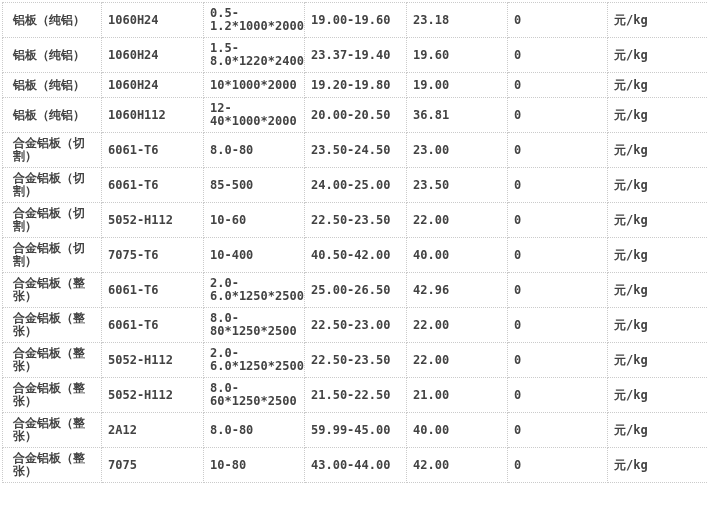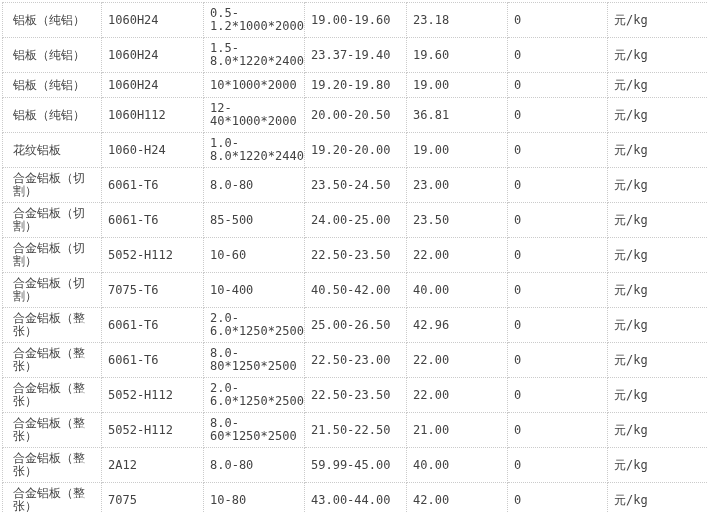--- a/index.html
+++ b/index.html
@@ -32,20 +32,21 @@
     vertical-align: middle;
     white-space: pre-line;
     overflow: hidden;
     background: #ffffff;
   }
   .price-table td:last-child {
     border-right: none;
   }
   .price-table tr {
     height: 25px;
+    font-weight: bold;
   }
   .price-table td.c-product {
     padding-left: 10px;
   }
 </style>
 </head>
 <body>
 
 <div class="screen">
   <table class="price-table">
@@ -91,30 +92,20 @@
         <tr>
     <td class="c-product">铝板（纯铝）</td>
     <td class="c-alloy">1060H112</td>
     <td class="c-spec">12-40*1000*2000</td>
     <td class="c-range">20.00-20.50</td>
     <td class="c-price">36.81</td>
     <td class="c-change">0</td>
     <td class="c-unit">元/kg</td>
   </tr>
         <tr>
-    <td class="c-product">花纹铝板</td>
-    <td class="c-alloy">1060-H24</td>
-    <td class="c-spec">1.0-
-8.0*1220*2440</td>
-    <td class="c-range">19.20-20.00</td>
-    <td class="c-price">19.00</td>
-    <td class="c-change">0</td>
-    <td class="c-unit">元/kg</td>
-  </tr>
-        <tr>
     <td class="c-product">合金铝板（切
 割）</td>
     <td class="c-alloy">6061-T6</td>
     <td class="c-spec">8.0-80</td>
     <td class="c-range">23.50-24.50</td>
     <td class="c-price">23.00</td>
     <td class="c-change">0</td>
     <td class="c-unit">元/kg</td>
   </tr>
         <tr>

